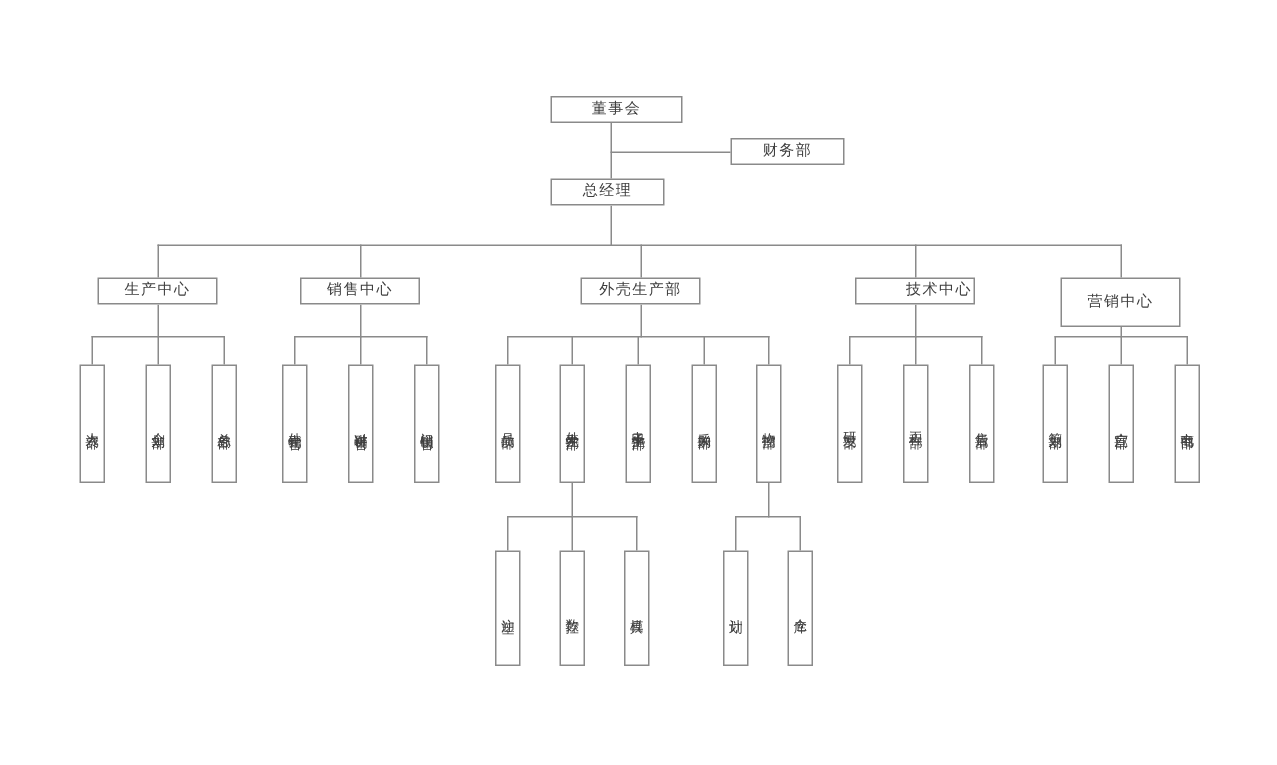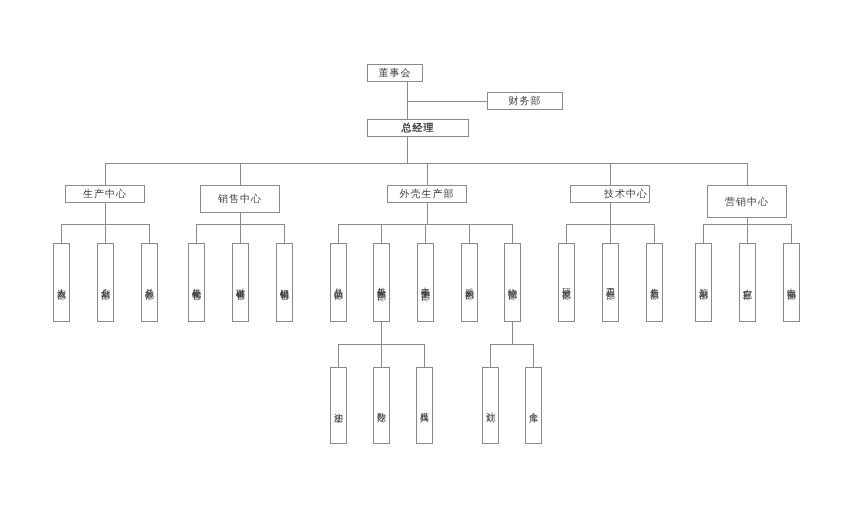--- a/index.html
+++ b/index.html
@@ -94,33 +94,33 @@
       <div class="connector" style="left: 338px; top: 344px; width: 87px; height: 1px;"></div>
       <div class="connector" style="left: 338px; top: 344px; width: 1px; height: 24px;"></div>
       <div class="connector" style="left: 381px; top: 344px; width: 1px; height: 24px;"></div>
       <div class="connector" style="left: 424px; top: 344px; width: 1px; height: 24px;"></div>
       <div class="connector" style="left: 512px; top: 322px; width: 1px; height: 23px;"></div>
       <div class="connector" style="left: 490px; top: 344px; width: 44px; height: 1px;"></div>
       <div class="connector" style="left: 490px; top: 344px; width: 1px; height: 24px;"></div>
       <div class="connector" style="left: 533px; top: 344px; width: 1px; height: 24px;"></div>
     </div>
   <div class="layer" id="node-layer">
-      <div class="node horizontal" style="left: 367px; top: 64px; width: 56px; height: 18px;">
+      <div class="node horizontal" style="left: 367px; top: 64px; width: 88px; height: 18px;">
         <span class="node-label">董事会</span>
       </div>
       <div class="node horizontal" style="left: 487px; top: 92px; width: 76px; height: 18px;">
         <span class="node-label">财务部</span>
       </div>
-      <div class="node horizontal" style="left: 367px; top: 119px; width: 102px; height: 18px; font-weight: bold;">
+      <div class="node horizontal" style="left: 367px; top: 119px; width: 76px; height: 18px;">
         <span class="node-label">总经理</span>
       </div>
       <div class="node horizontal" style="left: 65px; top: 185px; width: 80px; height: 18px;">
         <span class="node-label">生产中心</span>
       </div>
-      <div class="node horizontal" style="left: 200px; top: 185px; width: 80px; height: 28px;">
+      <div class="node horizontal" style="left: 200px; top: 185px; width: 80px; height: 18px;">
         <span class="node-label">销售中心</span>
       </div>
       <div class="node horizontal" style="left: 387px; top: 185px; width: 80px; height: 18px;">
         <span class="node-label">外壳生产部</span>
       </div>
       <div class="node horizontal" style="left: 570px; top: 185px; width: 80px; height: 18px; padding-left: 32px;">
         <span class="node-label">技术中心</span>
       </div>
       <div class="node horizontal" style="left: 707px; top: 185px; width: 80px; height: 33px;">
         <span class="node-label">营销中心</span>

